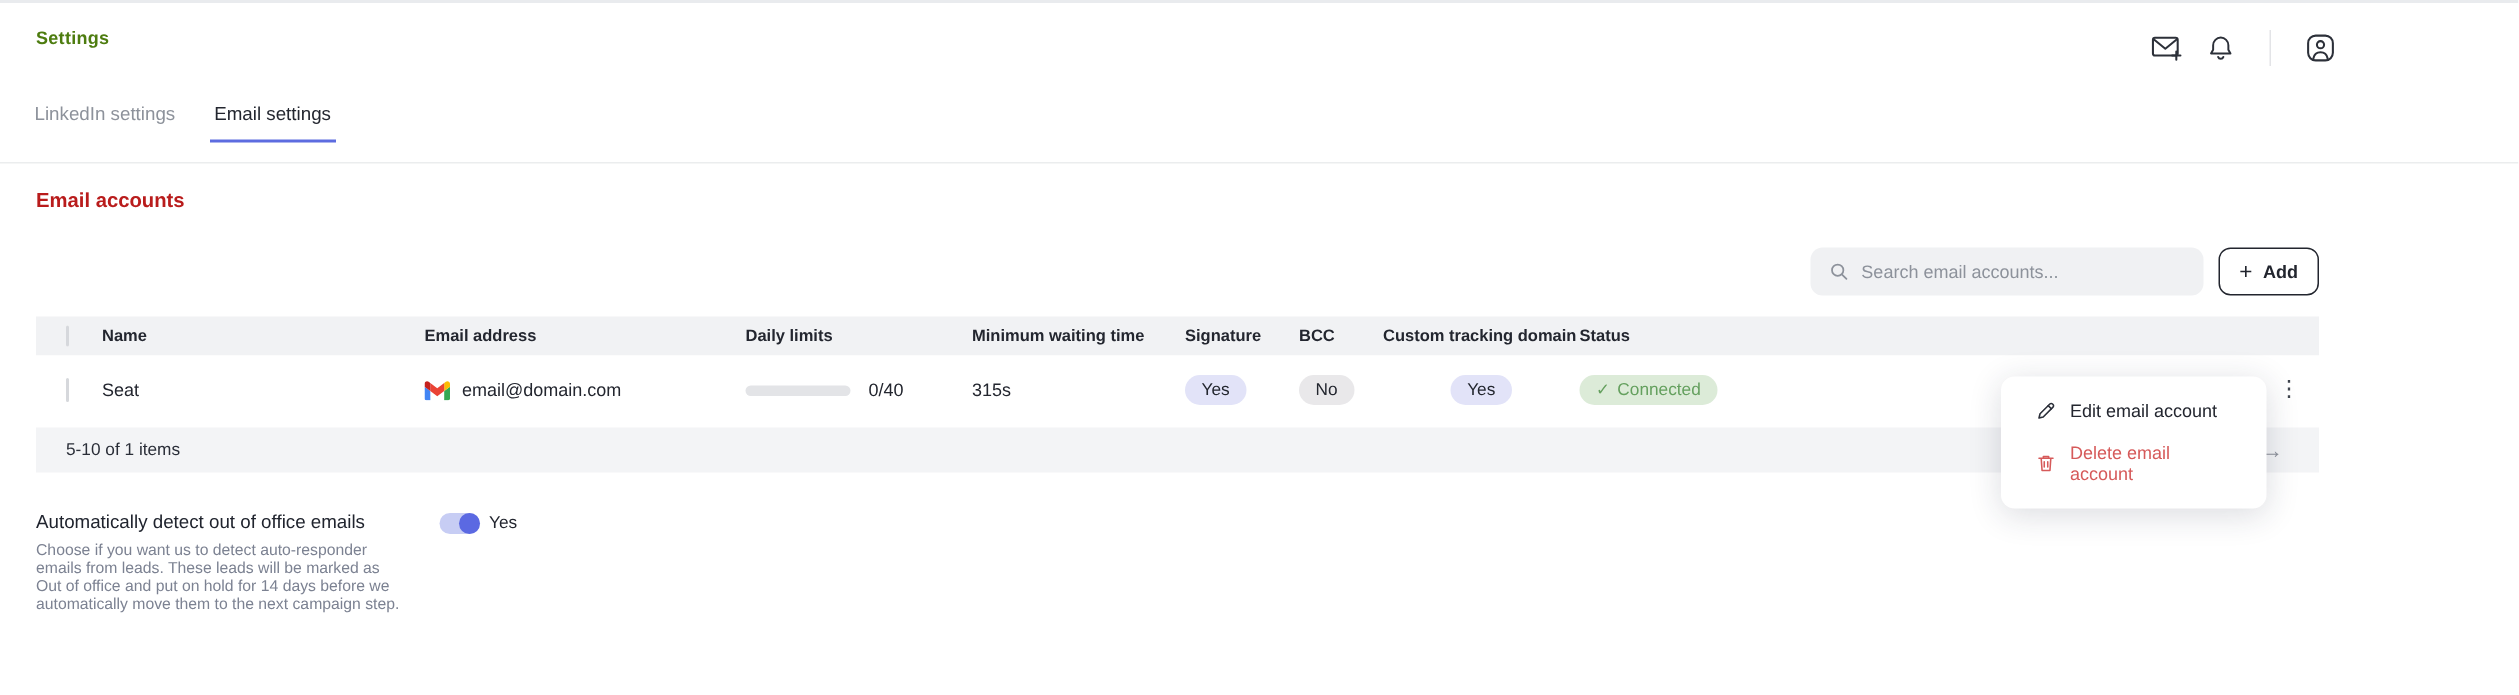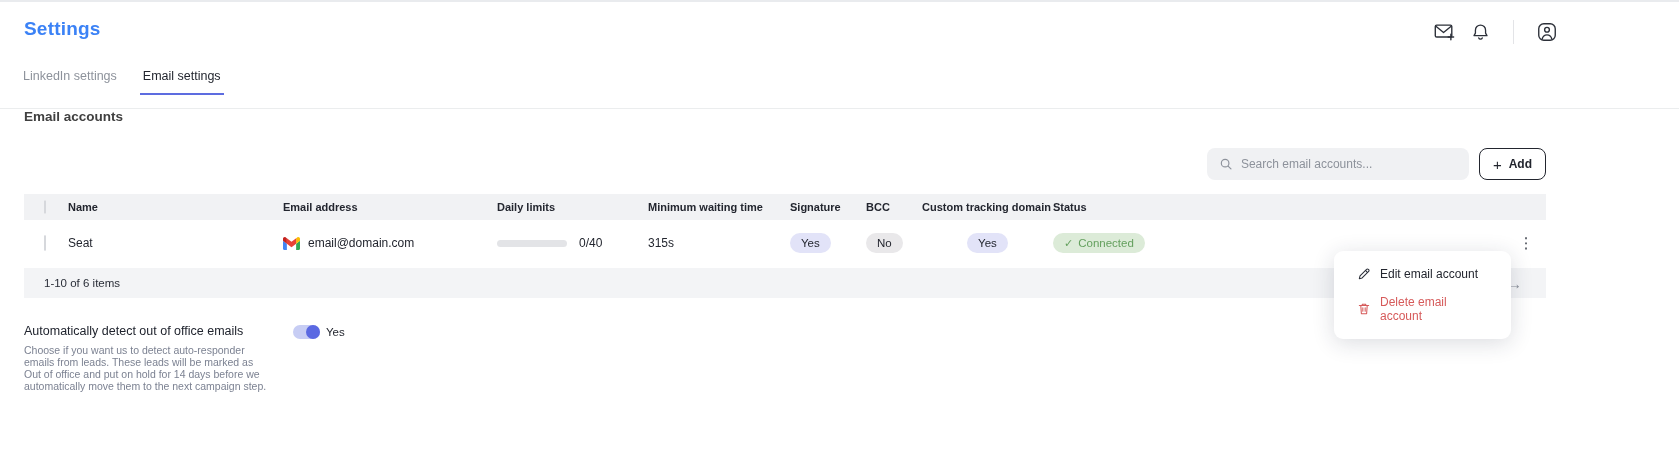--- a/index.html
+++ b/index.html
@@ -4,35 +4,35 @@
 <style>
   * { margin:0; padding:0; box-sizing:border-box; }
   html,body { width:1679px; height:463px; background:#fff; overflow:hidden;
     font-family:"Liberation Sans", sans-serif; color:#23262f; }
   .top-strip { height:2px; background:#e9ebee; }
   .page { position:relative; width:1679px; height:461px; }
 
   
   .topbar { display:flex; justify-content:space-between; align-items:flex-start;
     padding:16px 121px 0 24px; }
-  .page-title { font-size:19px; font-weight:700; color:#3b82f6; letter-spacing:.2px; }
+  .page-title { font-size:12px; font-weight:700; color:#4d7c0f; letter-spacing:.2px; }
   .topbar-icons { display:flex; align-items:center; gap:14px; margin-top:2px; }
   .icon-btn { width:22px; height:22px; display:flex; align-items:center; justify-content:center; cursor:pointer; }
   .icon-btn svg { stroke:#2c3039; fill:none; stroke-width:1.5; stroke-linecap:round; stroke-linejoin:round; }
   .vdiv { width:1px; height:24px; background:#e3e4e7; margin:0 8px; }
 
   
   .tabs { display:flex; gap:20px; padding-left:20px; margin-top:24px; }
   .tab { font-size:12.5px; color:#8d929b; padding:0 3px 9px; line-height:16px; cursor:pointer; }
   .tab.active { color:#23262f; font-weight:400; border-bottom:2px solid #5d6ce0; }
   .header-divider { border-bottom:1px solid #ebedee; margin-top:13px; }
 
   
   .main { padding:0 133px 0 24px; }
-  .section-title { font-size:13.5px; font-weight:700; color:#404040; }
+  .section-title { font-size:13.5px; font-weight:700; color:#b91c1c; margin-top:17px; }
 
   .toolbar { margin-top:24px; display:flex; justify-content:flex-end; align-items:center; gap:10px; }
   .search { width:262px; height:32px; background:#f0f1f3; border-radius:8px;
     display:flex; align-items:center; padding:0 12px; gap:8px; }
   .search svg { stroke:#8d929b; fill:none; stroke-width:1.6; stroke-linecap:round; flex:none; }
   .search input { border:0; background:transparent; outline:none; width:100%;
     font-family:"Liberation Sans", sans-serif; font-size:12px; color:#30343d; }
   .search input::placeholder { color:#8d929b; }
   .add-btn { height:32px; padding:0 13px; border-radius:8px; border:1.5px solid #22252e;
     background:#fff; display:flex; align-items:center; gap:7px; cursor:pointer;
@@ -187,21 +187,21 @@
         <div class="cell-center">
           <span class="badge lav">Yes</span>
         </div>
         <div>
           <span class="badge green"><span class="check">✓</span><span>Connected</span></span>
         </div>
         <div class="kebab">⋮</div>
       </div>
 
       <div class="t-foot">
-        <span>1-10 of 6 items</span>
+        <span>5-10 of 1 items</span>
         <span class="next-arrow">→</span>
       </div>
     </div>
 
     <section class="ooo">
       <div class="ooo-left">
         <div class="ooo-title">Automatically detect out of office emails</div>
         <div class="ooo-desc">Choose if you want us to detect auto-responder emails from leads. These leads will be marked as Out of office and put on hold for 14 days before we automatically move them to the next campaign step.</div>
       </div>
       <div class="toggle-group">

